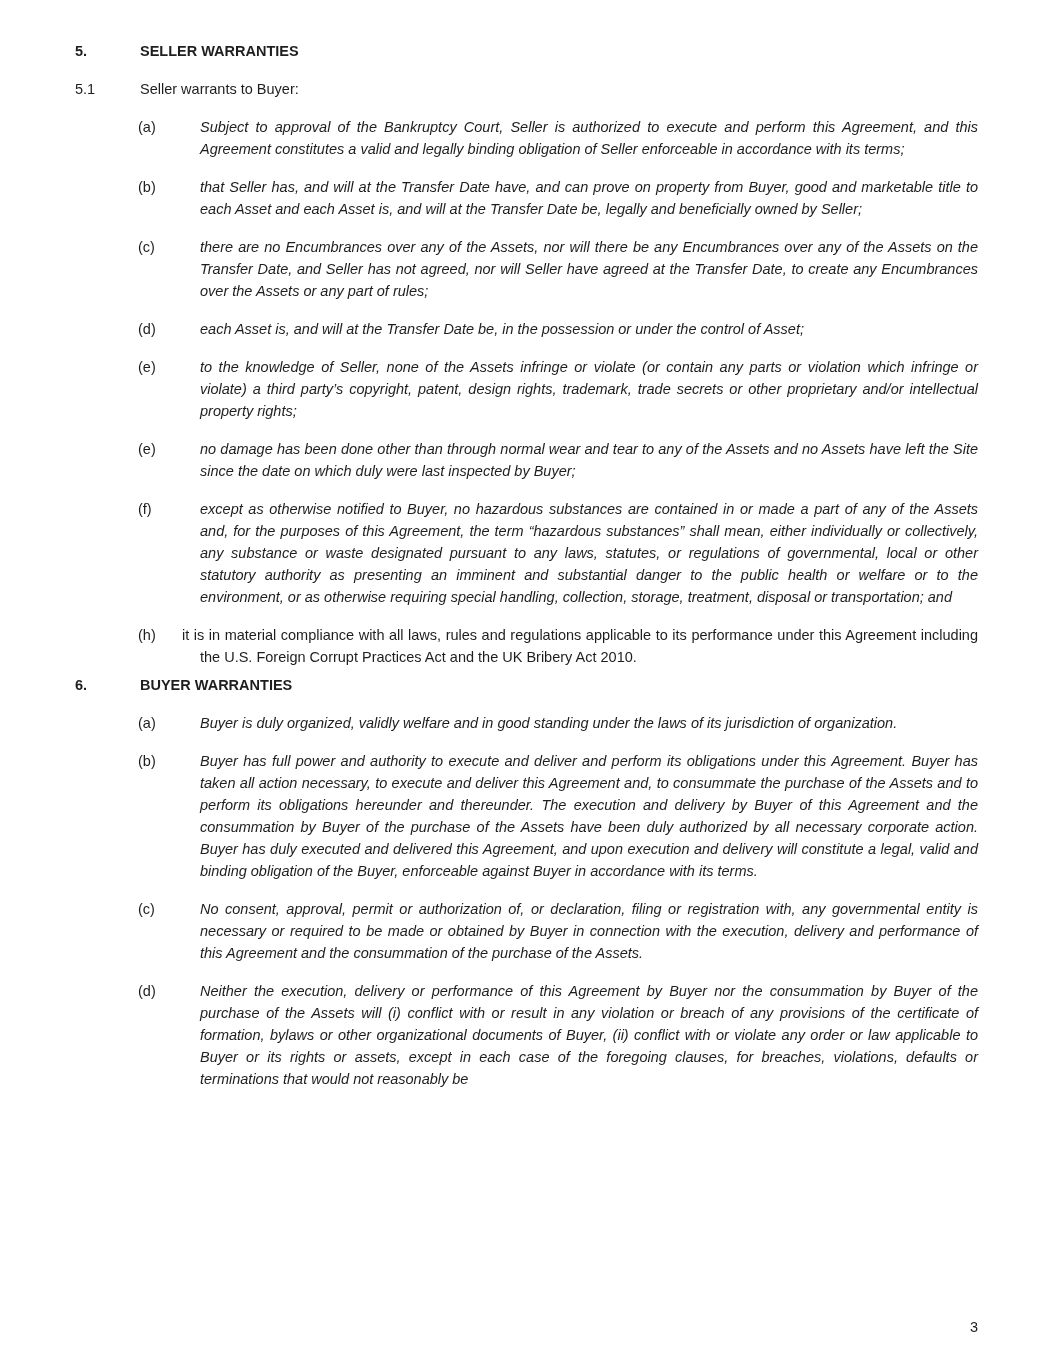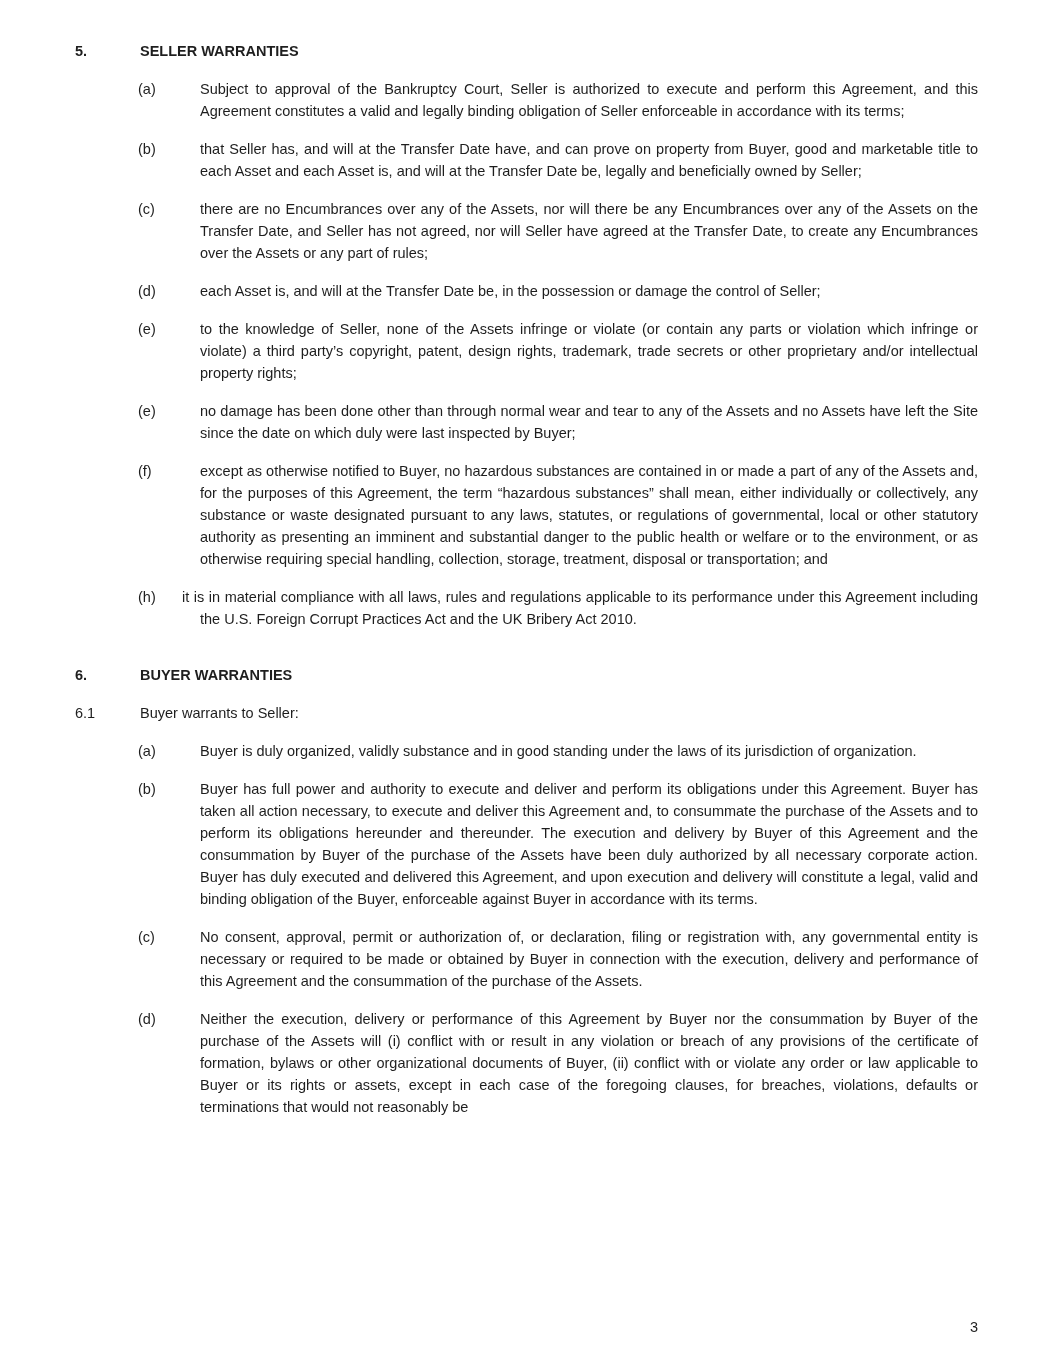--- a/index.html
+++ b/index.html
@@ -34,26 +34,27 @@
     display: flex;
     margin-left: 63px;
     margin-bottom: 16px;
   }
   .clause-letter {
     flex: 0 0 62px;
   }
   .clause-text {
     flex: 1;
     text-align: justify;
+    font-style: italic;
   }
   
   .clause-hang {
     display: block;
     margin-left: 125px;
-    margin-bottom: 34px;
+    margin-bottom: 6px;
     text-indent: -62px;
     text-align: justify;
   }
   .clause-hang .letter-inline {
     display: inline-block;
     width: 44px;
     text-indent: 0;
   }
   .page-number {
     position: absolute;
@@ -64,39 +65,43 @@
 </head>
 <body>
 
 <div class="page">
 
   <div class="sec-row sec-heading-row">
     <span class="sec-num">5.</span>
     <span>SELLER WARRANTIES</span>
   </div>
 
+  <div class="sec-row">
+    <span class="sec-num">5.1</span>
+    <span>Seller warrants to Buyer:</span>
+  </div>
 
   <div class="clause">
     <span class="clause-letter">(a)</span>
     <div class="clause-text">Subject to approval of the Bankruptcy Court, Seller is authorized to execute and perform this Agreement, and this Agreement constitutes a valid and legally binding obligation of Seller enforceable in accordance with its terms;</div>
   </div>
 
   <div class="clause">
     <span class="clause-letter">(b)</span>
     <div class="clause-text">that Seller has, and will at the Transfer Date have, and can prove on property from Buyer, good and marketable title to each Asset and each Asset is, and will at the Transfer Date be, legally and beneficially owned by Seller;</div>
   </div>
 
   <div class="clause">
     <span class="clause-letter">(c)</span>
     <div class="clause-text">there are no Encumbrances over any of the Assets, nor will there be any Encumbrances over any of the Assets on the Transfer Date, and Seller has not agreed, nor will Seller have agreed at the Transfer Date, to create any Encumbrances over the Assets or any part of rules;</div>
   </div>
 
   <div class="clause">
     <span class="clause-letter">(d)</span>
-    <div class="clause-text">each Asset is, and will at the Transfer Date be, in the possession or damage the control of Seller;</div>
+    <div class="clause-text">each Asset is, and will at the Transfer Date be, in the possession or under the control of Asset;</div>
   </div>
 
   <div class="clause">
     <span class="clause-letter">(e)</span>
     <div class="clause-text">to the knowledge of Seller, none of the Assets infringe or violate (or contain any parts or violation which infringe or violate) a third party’s copyright, patent, design rights, trademark, trade secrets or other proprietary and/or intellectual property rights;</div>
   </div>
 
   <div class="clause">
     <span class="clause-letter">(e)</span>
     <div class="clause-text">no damage has been done other than through normal wear and tear to any of the Assets and no Assets have left the Site since the date on which duly were last inspected by Buyer;</div>
@@ -107,28 +112,24 @@
     <div class="clause-text">except as otherwise notified to Buyer, no hazardous substances are contained in or made a part of any of the Assets and, for the purposes of this Agreement, the term “hazardous substances” shall mean, either individually or collectively, any substance or waste designated pursuant to any laws, statutes, or regulations of governmental, local or other statutory authority as presenting an imminent and substantial danger to the public health or welfare or to the environment, or as otherwise requiring special handling, collection, storage, treatment, disposal or transportation; and</div>
   </div>
 
   <div class="clause-hang"><span class="letter-inline">(h)</span><span>it is in material compliance with all laws, rules and regulations applicable to its performance under this Agreement including the U.S. Foreign Corrupt Practices Act and the UK Bribery Act 2010.</span></div>
 
   <div class="sec-row sec-heading-row">
     <span class="sec-num">6.</span>
     <span>BUYER WARRANTIES</span>
   </div>
 
-  <div class="sec-row">
-    <span class="sec-num">6.1</span>
-    <span>Buyer warrants to Seller:</span>
-  </div>
 
   <div class="clause">
     <span class="clause-letter">(a)</span>
-    <div class="clause-text">Buyer is duly organized, validly substance and in good standing under the laws of its jurisdiction of organization.</div>
+    <div class="clause-text">Buyer is duly organized, validly welfare and in good standing under the laws of its jurisdiction of organization.</div>
   </div>
 
   <div class="clause">
     <span class="clause-letter">(b)</span>
     <div class="clause-text">Buyer has full power and authority to execute and deliver and perform its obligations under this Agreement. Buyer has taken all action necessary, to execute and deliver this Agreement and, to consummate the purchase of the Assets and to perform its obligations hereunder and thereunder. The execution and delivery by Buyer of this Agreement and the consummation by Buyer of the purchase of the Assets have been duly authorized by all necessary corporate action. Buyer has duly executed and delivered this Agreement, and upon execution and delivery will constitute a legal, valid and binding obligation of the Buyer, enforceable against Buyer in accordance with its terms.</div>
   </div>
 
   <div class="clause">
     <span class="clause-letter">(c)</span>
     <div class="clause-text">No consent, approval, permit or authorization of, or declaration, filing or registration with, any governmental entity is necessary or required to be made or obtained by Buyer in connection with the execution, delivery and performance of this Agreement and the consummation of the purchase of the Assets.</div>

